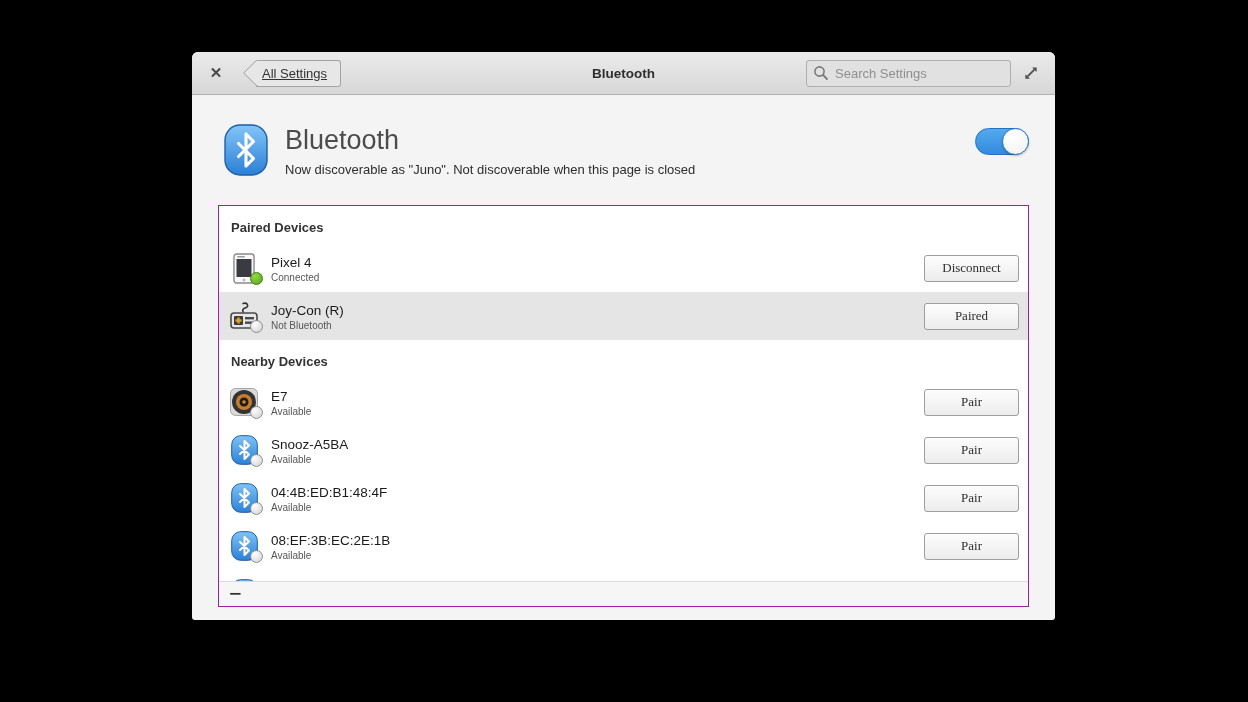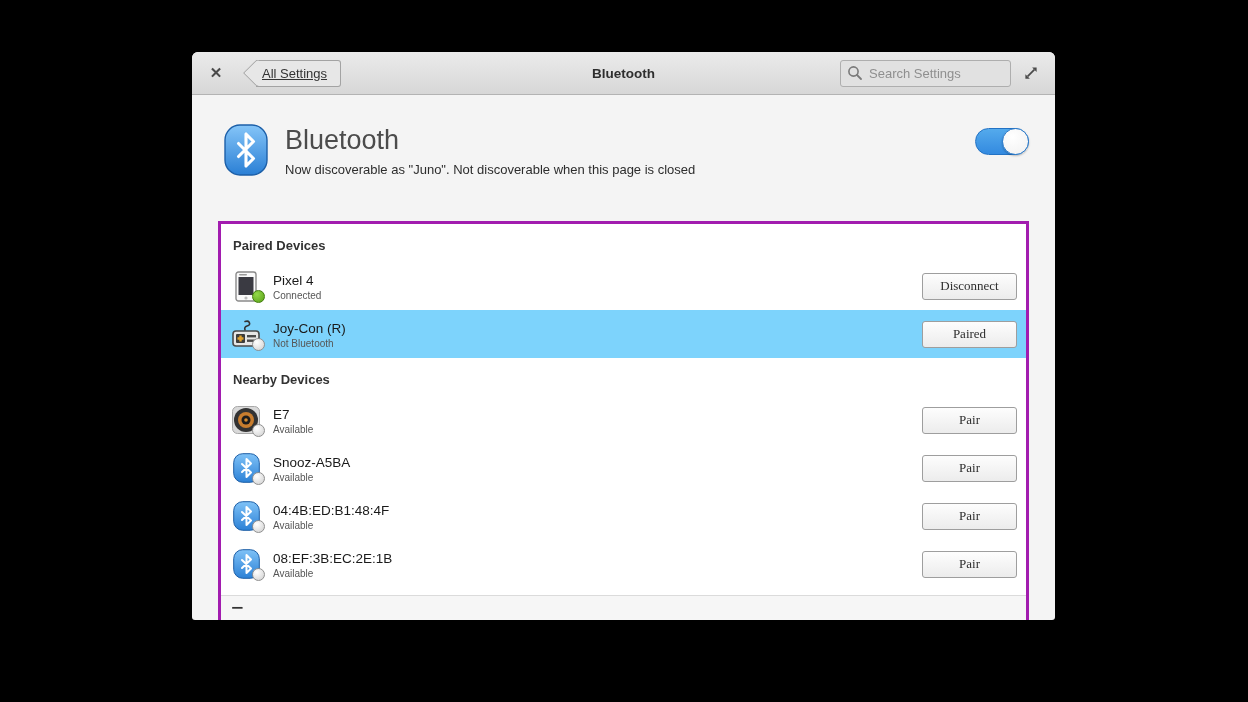--- a/index.html
+++ b/index.html
@@ -36,21 +36,21 @@
     background:#e7e7e7; border-left:1px solid #a3a3a3; border-bottom:1px solid #a3a3a3;
     border-radius:3px 0 3px 0; z-index:0;
   }
   .back-btn span { position:relative; z-index:1;text-decoration:underline; }
   .tb-title {
     position:absolute; left:50%; top:50%; transform:translate(-50%,-50%);
     font-size:13.5px; font-weight:bold; color:#2e2e2e;
   }
   .search-wrap { position:relative; margin-left:auto; }
   .search-input {
-    width:171px; height:27px; background:#e1e1e1; border:1px solid #aeaeae;
+    width:205px; height:27px; background:#e1e1e1; border:1px solid #aeaeae;
     border-radius:3px; padding:0 8px 0 28px; font-size:13px; color:#555; font-family:inherit;
   }
   .search-input::placeholder { color:#8f8f8f; }
   .search-icon { position:absolute; left:7px; top:5px; width:16px; height:16px; }
   .maximize-btn {
     margin:0 13px 0 9px; width:22px; height:22px; border:none; background:transparent; padding:2px;
   }
 
   
   .app-header {
@@ -67,31 +67,31 @@
     background:linear-gradient(#54aaec,#338ae0); border:1px solid #2272c4;
   }
   .toggle .knob {
     position:absolute; right:-1px; top:-1px; width:27px; height:27px; border-radius:50%;
     background:radial-gradient(circle at 38% 32%, #ffffff, #f0f0f0);
     border:1px solid #2e7bc9; box-shadow:0 1px 2px rgba(0,0,0,.25);
   }
 
   
   .panel {
-    margin:16px 26px; height:402px; flex:0 0 402px;
-    background:#fff; border:3px solid #a21caf;
+    margin:0 26px; height:402px; flex:0 0 402px;
+    background:#fff; border:1px solid #a21caf;
     display:flex; flex-direction:column;
   }
   .device-scroll { flex:1 1 auto; overflow:hidden; }
   .section-header {
     height:38px; padding:14px 12px 0 12px;
     font-size:13px; font-weight:bold; color:#333;
   }
   .device-row { display:flex; align-items:center; height:48px; padding-left:9px; background:#fff; }
-  .device-row.selected { background:#7dd3fc; }
+  .device-row.selected { background:#e5e5e5; }
   .device-icon-wrap { position:relative; width:32px; height:32px; flex:0 0 32px;
     display:flex; align-items:center; justify-content:center; }
   .status-dot {
     position:absolute; right:-3px; bottom:-1px; width:13px; height:13px; border-radius:50%;
     background:radial-gradient(circle at 35% 30%, #ffffff, #cfcfcf);
     border:1px solid #8f8f8f;
   }
   .status-dot.green {
     background:radial-gradient(circle at 35% 30%, #93d94a, #5aa117);
     border:1px solid #417d0b;

